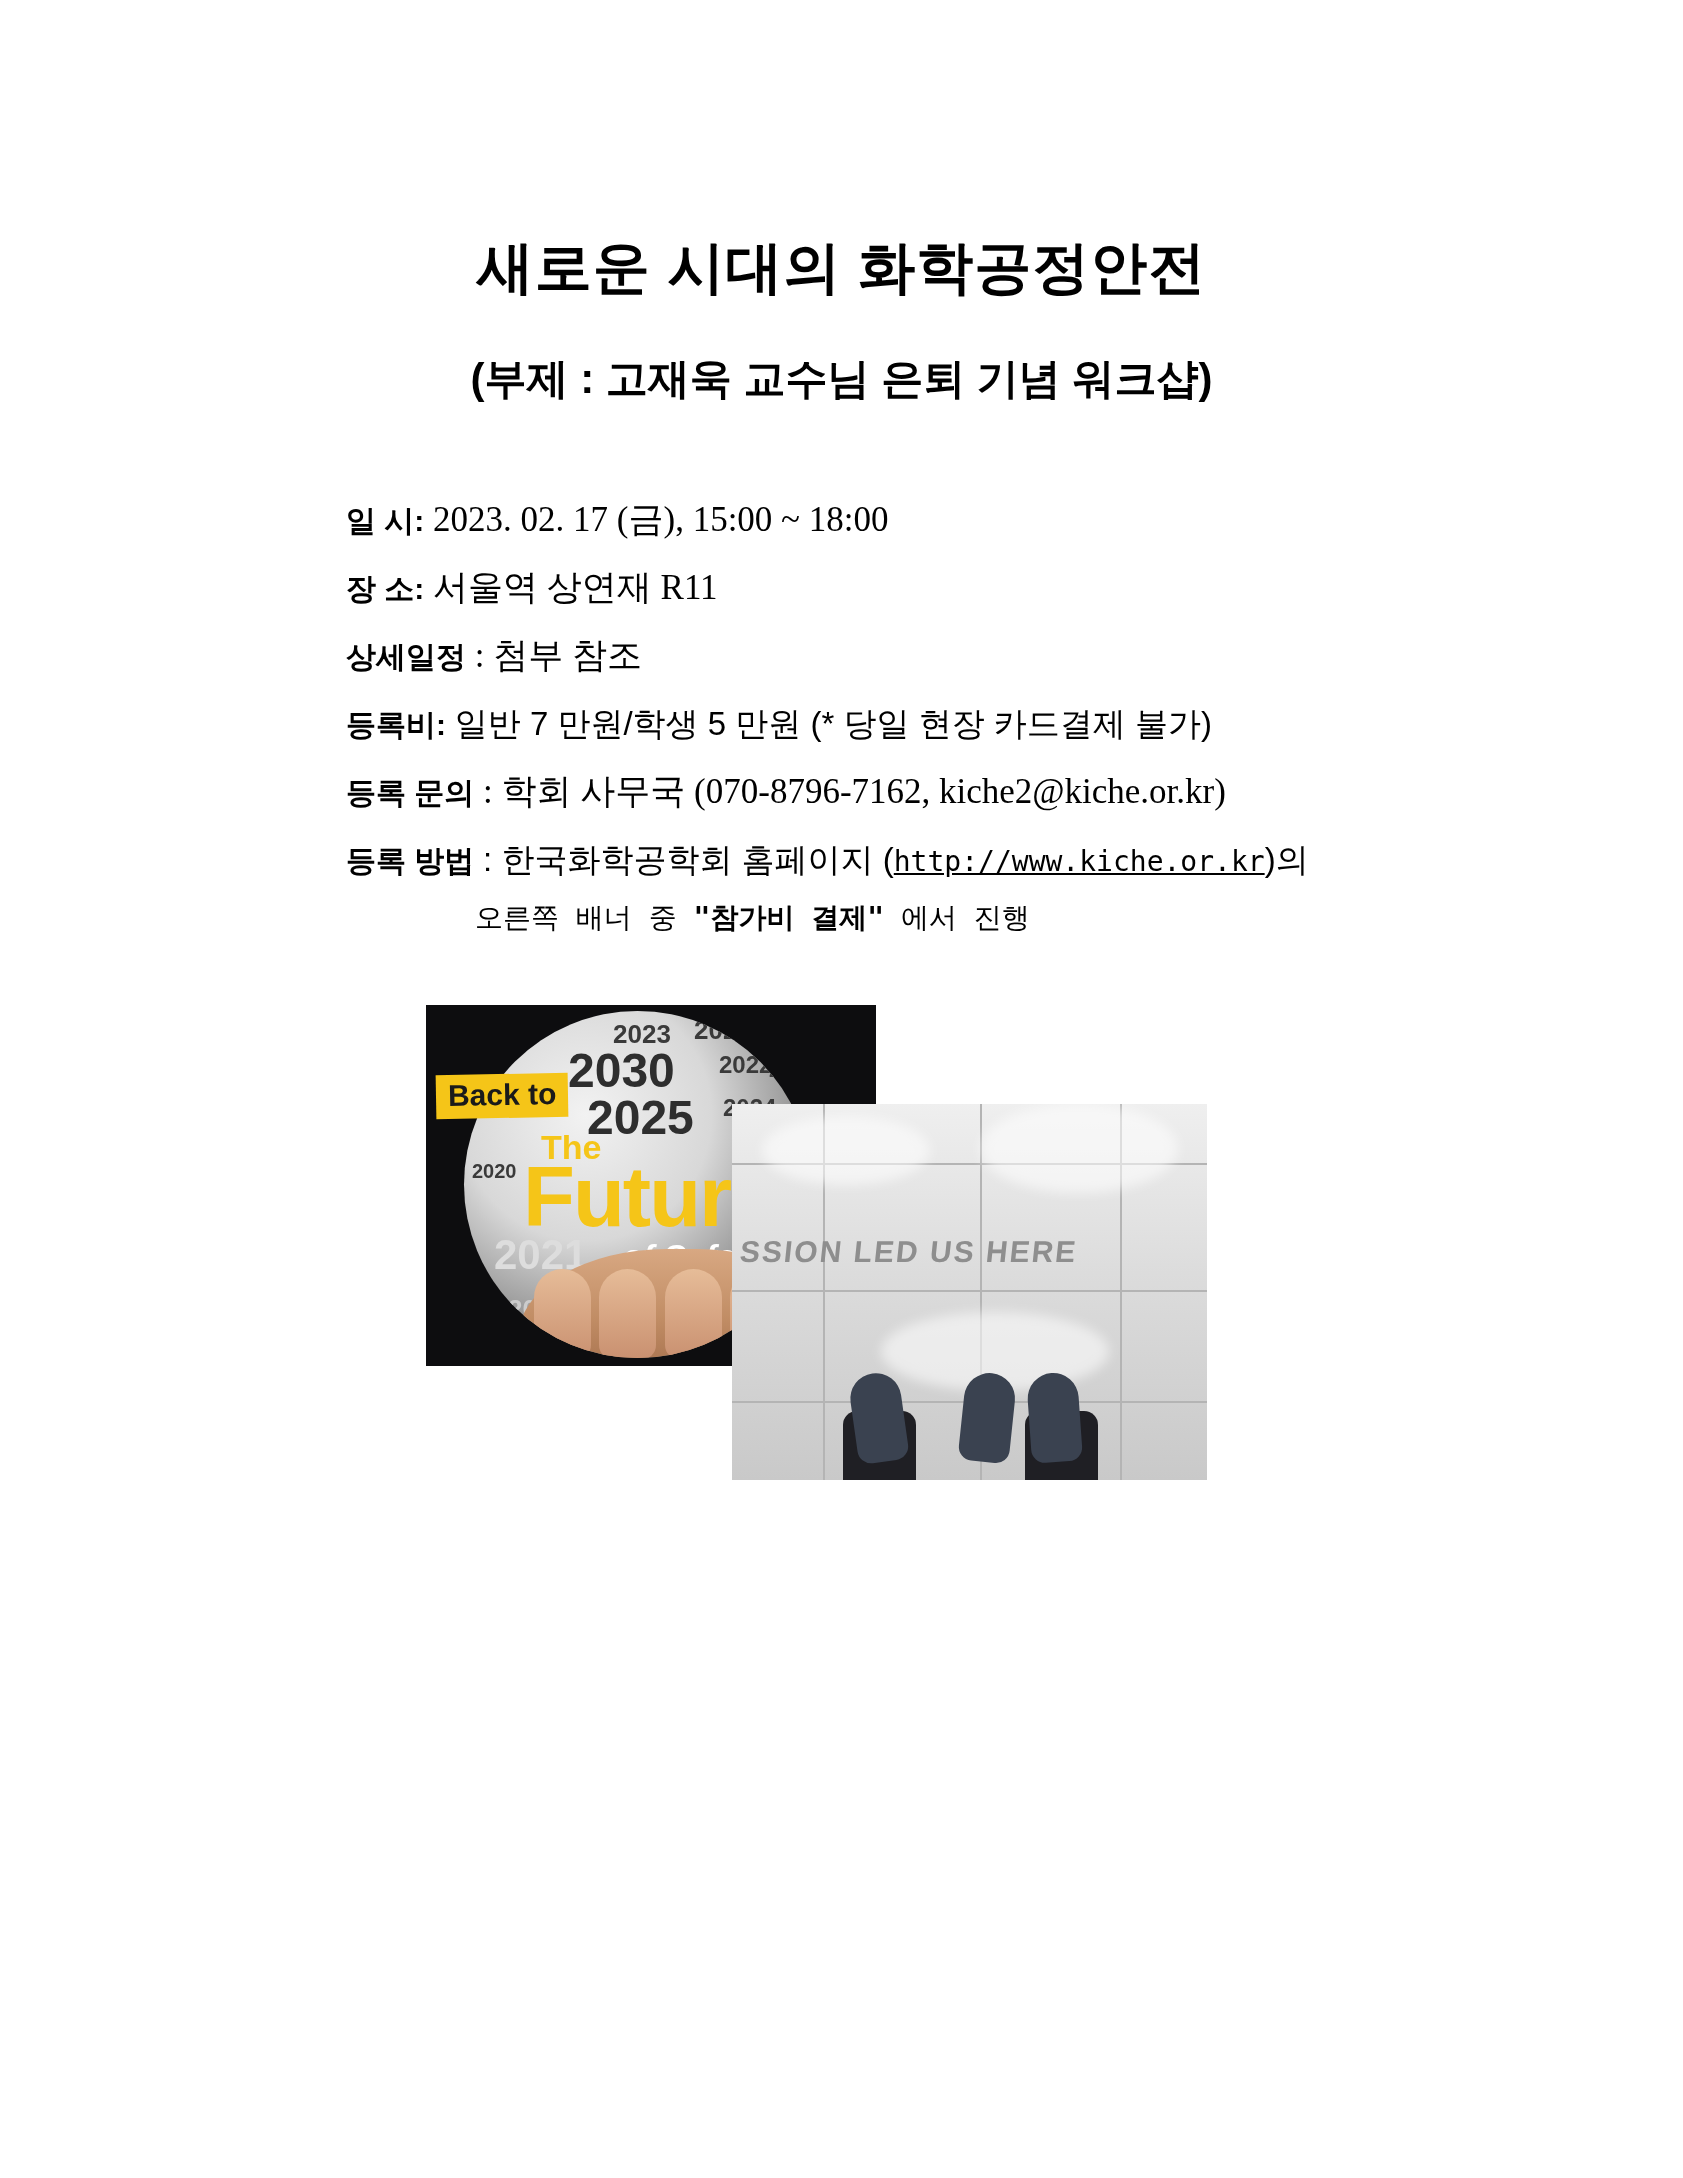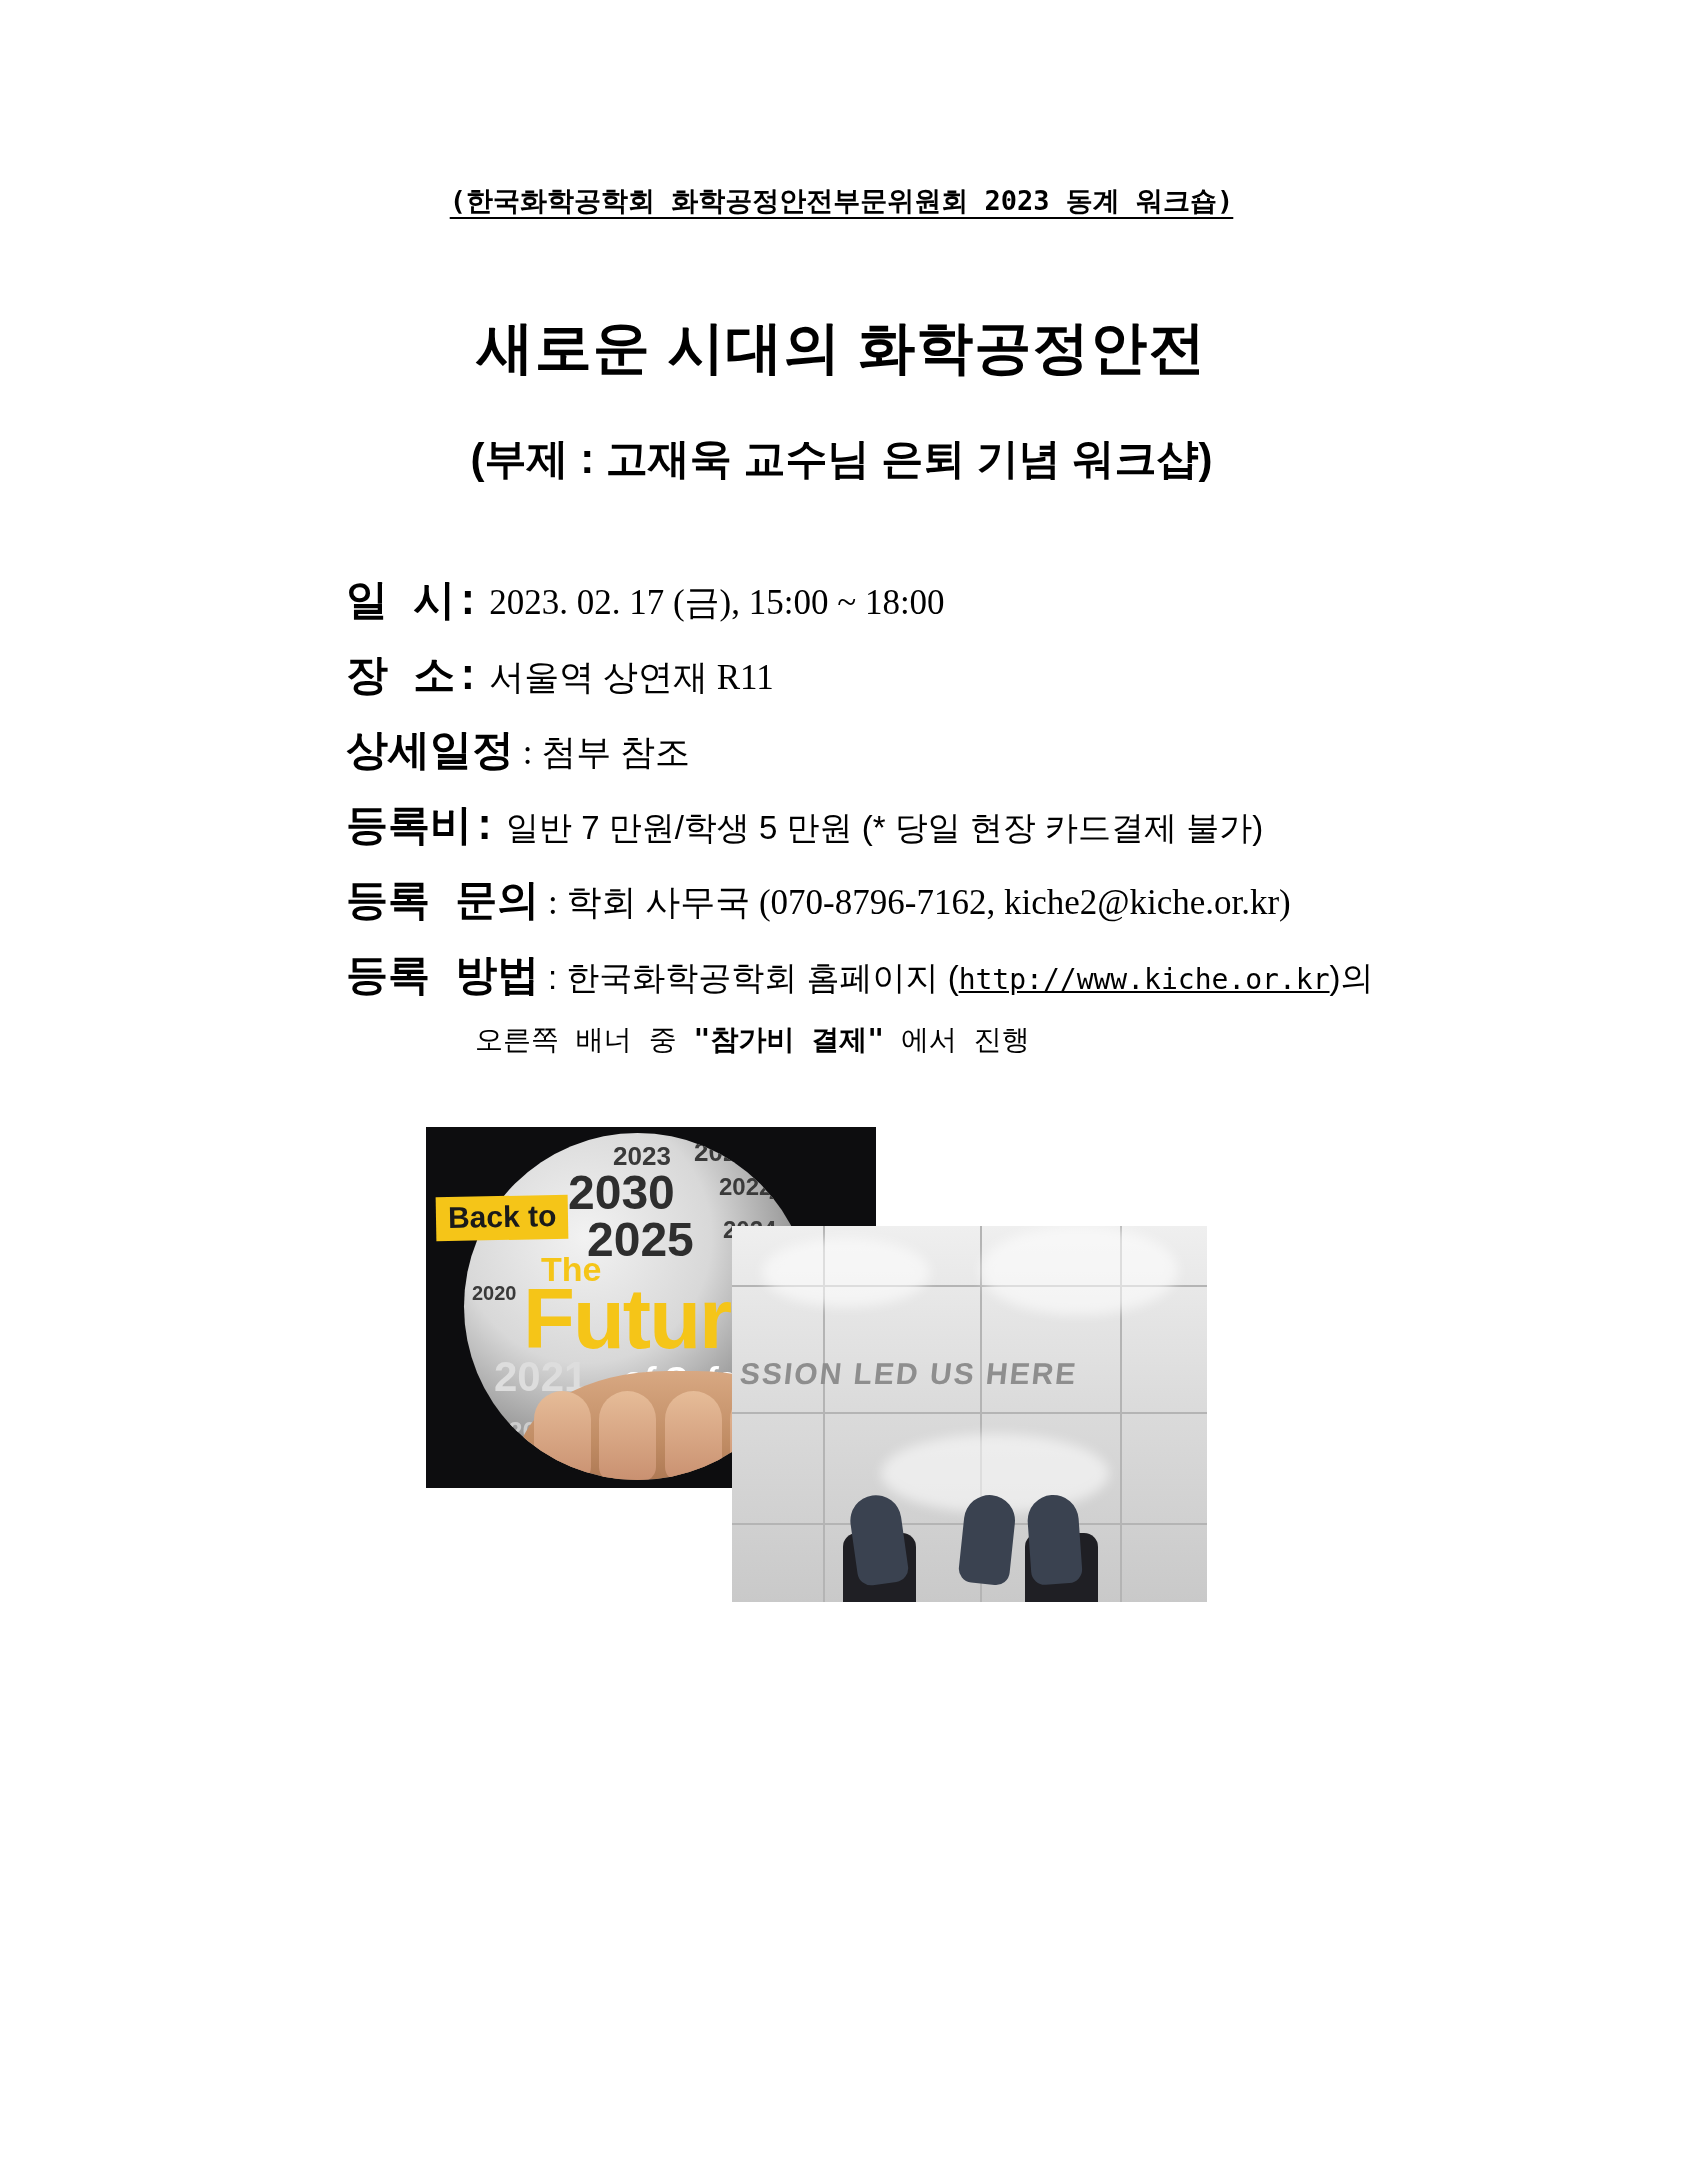--- a/index.html
+++ b/index.html
@@ -70,23 +70,23 @@
     margin-top: 95px;
     padding-left: 168px;
   }
   .info-row {
     font-size: 35px;
     line-height: 1.0;
     margin-bottom: 33px;
     white-space: nowrap;
   }
   .info-label {
-    font-family: Liberation Mono, monospace;
-    font-weight: bold;
-    font-size: 42px;
+    font-family: Liberation Sans, sans-serif;
+    font-weight: bold;
+    font-size: 30px;
   }
   .info-value {
     font-family: "Liberation Serif", serif;
     font-size: 35px;
   }
   .info-value-sans {
     font-family: "Liberation Sans", sans-serif;
     font-size: 33px;
   }
   .mono-link {
@@ -273,23 +273,20 @@
     font-size: 32px;
     margin-bottom: 42px;
   }
 </style>
 </head>
 <body>
 
 <div class="page">
 
   <div class="header">
-    <div>
-      <span class="line-kr">(한국화학공학회 화학공정안전부문위원회 2023 동계 워크숍)</span>
-    </div>
   </div>
 
   <div class="title-main">새로운 시대의 화학공정안전</div>
   <div class="title-sub">(부제 : 고재욱 교수님 은퇴 기념 워크샵)</div>
 
   <div class="info">
 
     <div class="info-row">
       <span class="info-label">일  시:</span>
       <span class="info-value">2023. 02. 17 (금),  15:00 ~ 18:00</span>

